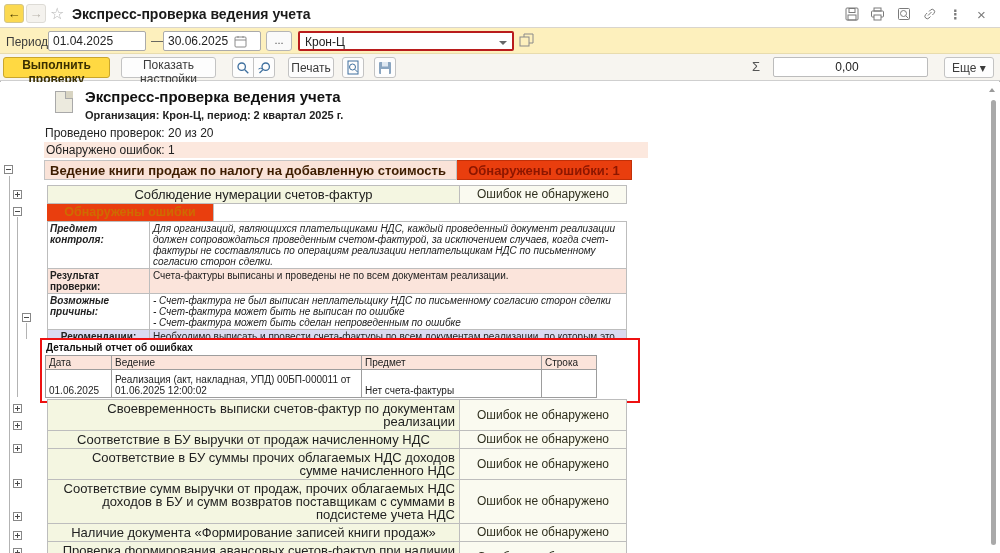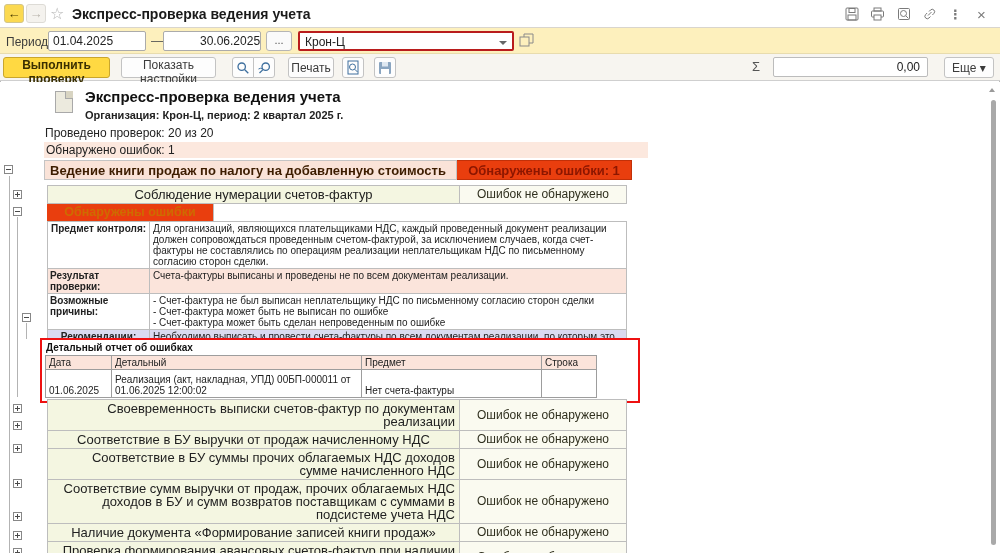--- a/index.html
+++ b/index.html
@@ -35,21 +35,21 @@
   
   .toolbar { position:absolute; top:54px; left:0; right:0; height:27px; background:#f7f5f0; border-bottom:1px solid #cfcfcf; }
   .btn { position:absolute; top:3px; height:21px; border:1px solid #c3c3c3; border-radius:3px; background:#fdfdfd;
          font-size:12px; color:#3b3b3b; text-align:center; cursor:pointer; font-family:inherit; }
   .btn-run { left:3px; width:107px; background:#ffd942; border-color:#c9a62d; font-weight:bold; color:#3a2f00; }
   .btn-settings { left:121px; width:95px; }
   .iconbtn { position:absolute; top:3px; height:21px; width:22px; border:1px solid #c3c3c3; background:#fdfdfd;
              display:flex; align-items:center; justify-content:center; cursor:pointer; }
   .sumwrap { position:absolute; top:5px; right:240px; font-size:13px; color:#555; }
   .suminput { position:absolute; top:3px; right:72px; width:155px; height:20px; border:1px solid #bcbcbc; border-radius:2px;
-              background:#fff; font:12px "Liberation Sans",sans-serif; text-align:right; padding-right:7px; color:#222; }
+              background:#fff; font:12px "Liberation Sans",sans-serif; text-align:center; padding-right:7px; color:#222; }
   .btn-more { right:6px; width:50px; left:auto; }
   
   .content { position:absolute; top:82px; left:0; right:0; bottom:0; background:#fff; overflow:hidden; }
   .rep-head { position:absolute; left:55px; top:6px; display:flex; gap:12px; }
   .docicon { width:18px; height:22px; background:#eceade; border:1px solid #a9a9a9; position:relative; margin-top:3px; }
   .docicon::before { content:""; position:absolute; right:-1px; top:-1px; border-style:solid; border-width:0 7px 7px 0;
                      border-color:transparent #fff transparent transparent; }
   .docicon::after { content:""; position:absolute; right:-1px; top:-1px; width:7px; height:7px;
                     border-left:1px solid #a9a9a9; border-bottom:1px solid #a9a9a9; background:#d8d4c2; }
   .rep-title { font-size:15px; font-weight:bold; color:#111; }
@@ -69,21 +69,21 @@
              display:flex; justify-content:center; }
   .c-label > span { text-align:right; }
   .c-status { width:167px; border:1px solid #bdbdbd; border-left:0; background:#fafaf0; font-size:12px; line-height:13px;
               padding:2px 4px; display:flex; align-items:center; justify-content:center; color:#30301f; }
   .crow.err .c-label { background:#fbe3da; }
   .crow.err .c-status { background:#e93e0e; color:#ce6c00; font-weight:bold; font-size:12.5px; }
   .drow { display:flex; margin-top:-1px; }
   .d-label { width:103px; border:1px solid #bdbdbd; font-size:10px; font-weight:bold; line-height:11px; padding:1px 2px;
              display:flex; justify-content:center; color:#222; }
   .d-text { width:477px; border:1px solid #bdbdbd; border-left:0; font-size:10px; line-height:11px; padding:1px 3px; color:#222; }
-  .bg-white { background:#fff; }
+  .bg-white { background:#fff;font-style:italic; }
   .bg-pink { background:#fbe4db; }
   .bg-lav  { background:#dadaf0; }
   .drow.rekom { max-height:28px; overflow:hidden; }
   
   .detail { position:absolute; left:40px; top:256px; width:600px; border:2px solid #ee1111; background:#fff; padding:1px 4px 3px 3px; }
   .detail-title { font-size:10px; font-weight:bold; color:#111; padding:1px 0 2px 1px; }
   .dtable { border-collapse:collapse; table-layout:fixed; width:551px; }
   .dtable th { background:#fbe4db; border:1px solid #9d9d9d; font-size:10px; font-weight:normal; text-align:left;
                padding:1px 3px; height:14px; color:#222; }
   .dtable td { border:1px solid #9d9d9d; font-size:10px; line-height:11px; padding:1px 3px; vertical-align:bottom;
@@ -149,21 +149,21 @@
       <input value="01.04.2025" style="">
       <span>
         <svg width="13" height="13" viewBox="0 0 13 13" fill="none" stroke="#8a8a8a">
             <rect x="1" y="2" width="11" height="10" rx="1"></rect>
             <path d="M1 5 H12"></path>
             <path d="M4 1 V3 M9 1 V3"></path>
           </svg>
       </span>
     </div>
     <span class="dash">—</span>
-    <div class="datebox" style="left:163px; width:98px;padding-left:32px;">
+    <div class="datebox" style="left:163px; width:98px;">
       <input value="30.06.2025" style="">
       <span>
         <svg width="13" height="13" viewBox="0 0 13 13" fill="none" stroke="#8a8a8a">
             <rect x="1" y="2" width="11" height="10" rx="1"></rect>
             <path d="M1 5 H12"></path>
             <path d="M4 1 V3 M9 1 V3"></path>
           </svg>
       </span>
     </div>
     <div class="dots-btn">...</div>
@@ -285,21 +285,21 @@
       <table class="dtable">
         <colgroup>
             <col style="width:66px">
             <col style="width:250px">
             <col style="width:180px">
             <col style="width:55px">
           </colgroup>
         <tbody>
             <tr>
           <th>Дата</th>
-          <th>Детальный</th>
+          <th>Ведение</th>
           <th>Предмет</th>
           <th>Строка</th>
         </tr>
         <tr>
           <td>01.06.2025</td>
           <td>Реализация (акт, накладная, УПД) 00БП-000011 от 01.06.2025 12:00:02</td>
           <td>Нет счета-фактуры</td>
           <td></td>
         </tr>
       </tbody>

